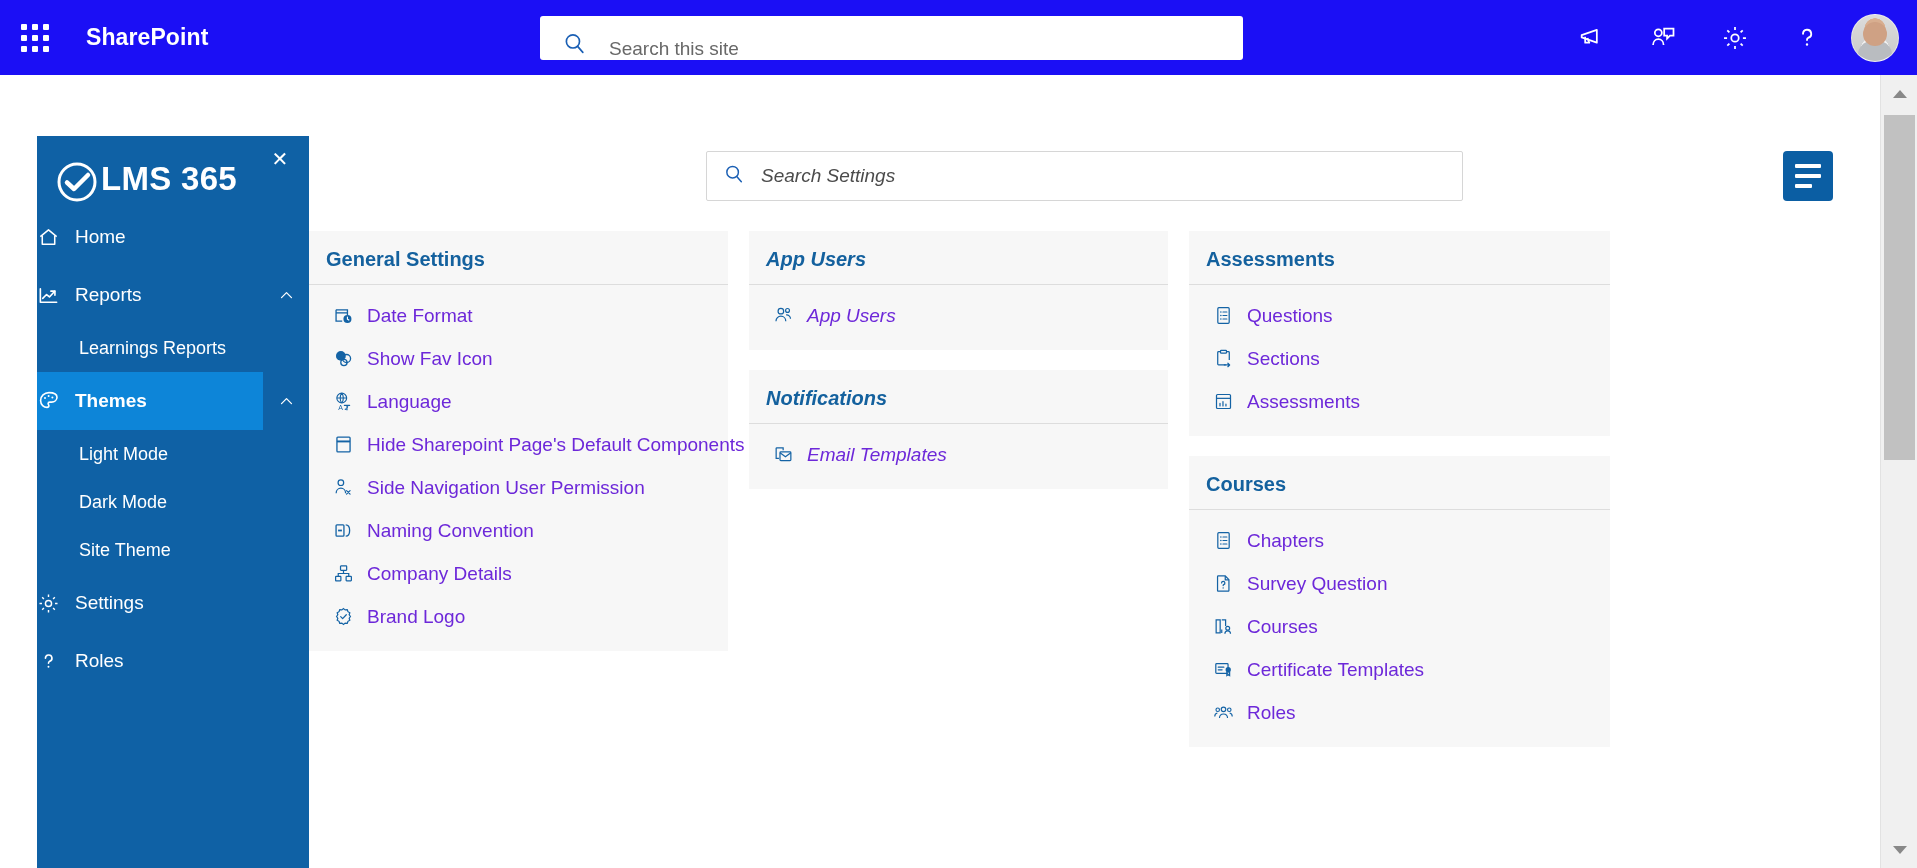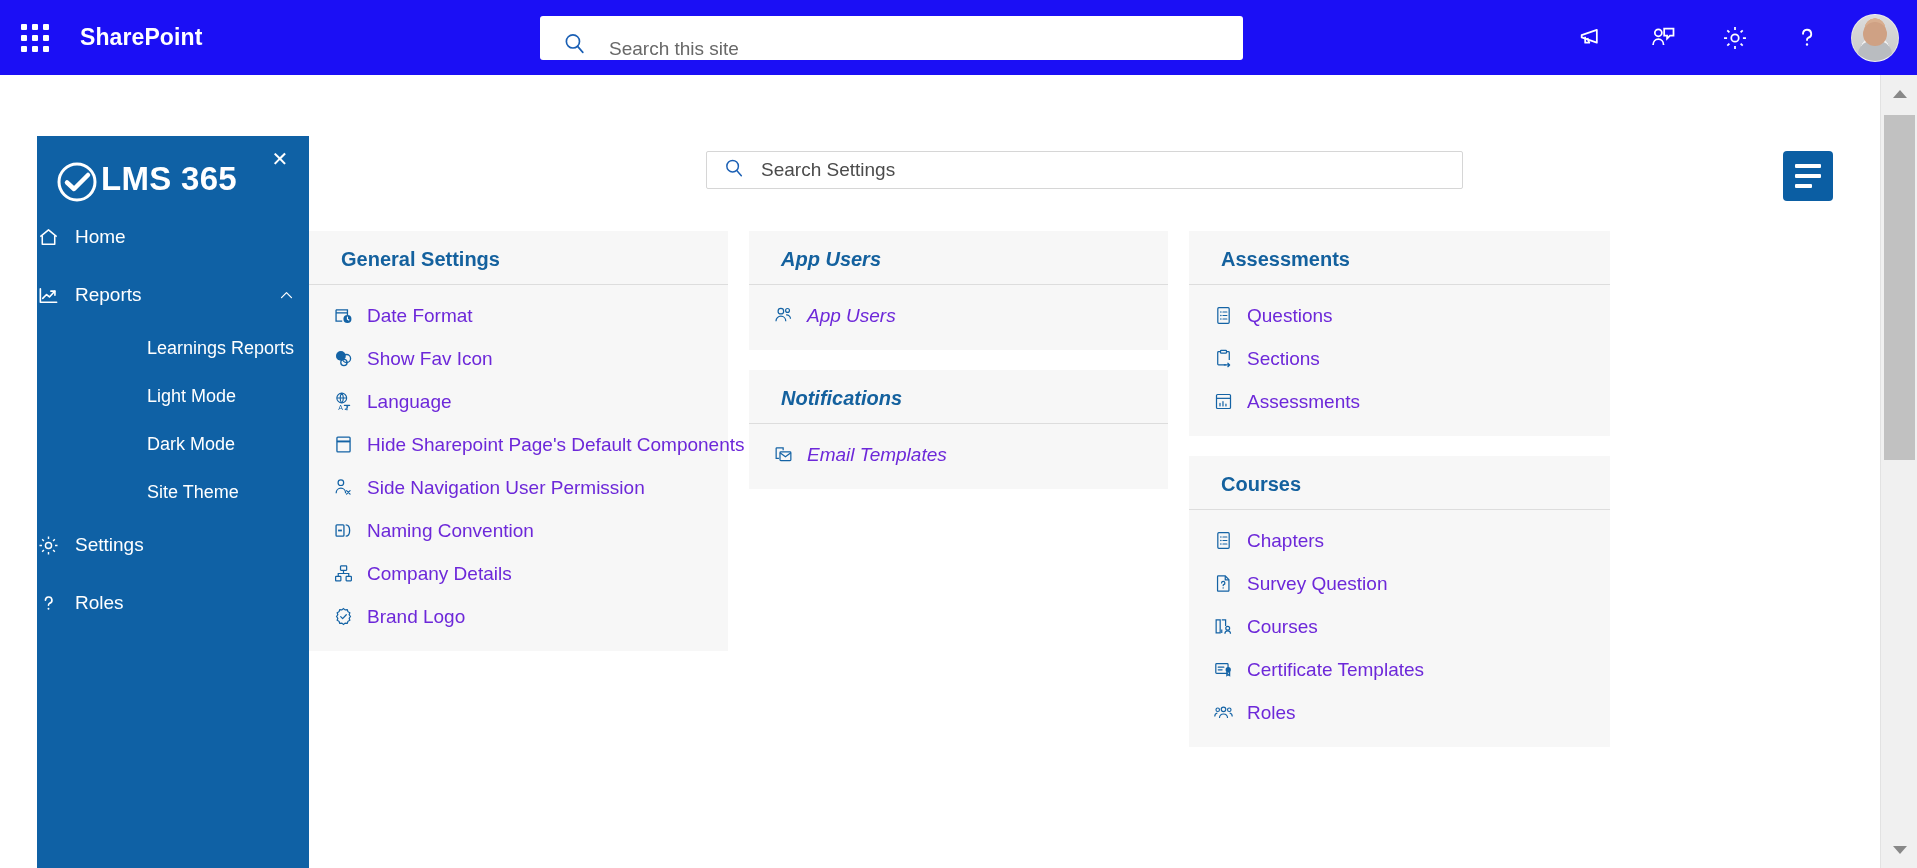--- a/index.html
+++ b/index.html
@@ -23,21 +23,21 @@
     display: grid;
     grid-template-columns: repeat(3, 6px);
     grid-template-rows: repeat(3, 6px);
     gap: 5px;
     align-content: center; justify-content: center;
     cursor: pointer;
   }
   .waffle i { display: block; width: 6px; height: 6px; background: #fff; border-radius: 1px; }
   .suite-brand {
     color: #ffffff; font-size: 23px; font-weight: bold;
-    margin-left: 22px; letter-spacing: .1px;
+    margin-left: 28px; letter-spacing: .1px;
     white-space: nowrap; cursor: pointer;
   }
   .suite-search {
     position: absolute; left: 540px; top: 16px;
     width: 703px; height: 44px;
     background: #ffffff; border-radius: 3px;
     display: flex; align-items: flex-end; padding-left: 22px;
   }
   .suite-search .ph {
     color: #686868; font-size: 19px; margin-left: 22px;
@@ -112,32 +112,32 @@
   .nav-item .nlabel { margin-left: 8px; }
   .nav-item.active { background: #0d85d8; font-weight: bold; }
   .nav-item .chev {
     position: absolute; right: 0; top: 0;
     width: 46px; height: 58px;
     display: flex; align-items: center; justify-content: center;
   }
   .nav-item.active .chev { background: #0f61a5; }
   .nav-sub {
     height: 48px; display: flex; align-items: center;
-    padding-left: 110px; font-size: 18px; cursor: pointer;
+    padding-left: 42px; font-size: 18px; cursor: pointer;
   }
   .nav-gap { height: 4px; }
 
   
   .content { position: absolute; left: 309px; top: 0; right: 37px; height: 793px; }
 
   .search-settings {
     position: absolute; left: 397px; top: 76px;
-    width: 757px; height: 38px;
+    width: 757px; height: 50px;
     background: #fff; border: 1px solid #d6d6d6; border-radius: 2px;
-    display: flex; align-items: center; padding-left: 16px;
+    display: flex; align-items: center; padding-left: 16px; font-style: italic;
   }
   .search-settings .ph { color: #4b4b4b; font-size: 19px; margin-left: 16px; }
 
   .filter-btn {
     position: absolute; right: 47px; top: 76px;
     width: 50px; height: 50px; border-radius: 4px;
     background: #0b5ea3; cursor: pointer;
     display: flex; flex-direction: column;
     align-items: center; justify-content: center; gap: 6px;
   }
@@ -151,21 +151,21 @@
     display: flex; gap: 21px; padding-right: 14px;
   }
   .col { width: 0; flex: 1 1 0; }
   .col.col1 { max-width: 419px; }
   .col.col2 { max-width: 419px; font-style: italic; }
   .col.col3 { max-width: 421px; }
 
   .card { background: #f7f7f7; margin-bottom: 20px; }
   .card-head {
     font-size: 20px; font-weight: bold; color: #14619e;
-    padding: 17px 0 13px 32px;
+    padding: 17px 0 13px 17px;
     border-bottom: 1px solid #dddddd;
   }
   .card-body { padding: 9px 0 13px 0; }
   .row {
     display: flex; align-items: center;
     height: 43px; padding-left: 22px;
     font-size: 19px; color: #6d28d9; cursor: pointer;
     white-space: nowrap;
   }
   .row .ricon { width: 24px; height: 24px; flex: none; display: flex; align-items: center; justify-content: center; }
@@ -288,20 +288,36 @@
         <svg width="17" height="17" viewBox="0 0 24 24" fill="none" stroke="#fff" stroke-width="1.8" stroke-linecap="round" stroke-linejoin="round">
             <path d="M5 15l7-7 7 7"></path>
           </svg>
       </span>
     </div>
 
     <div class="nav-sub">
       <span>Learnings Reports</span>
     </div>
 
+    <div class="nav-item active">
+      <span class="nicon">
+        <svg width="24" height="24" viewBox="0 0 24 24" fill="none" stroke="#fff" stroke-width="1.6">
+          <path d="M12 3.6c-4.7 0-8.4 3.5-8.4 7.9 0 4.3 3.3 6.9 6.4 6.9 1.4 0 1.9-.8 1.9-1.6 0-.9-.8-1.3-.8-2.2 0-.8.7-1.5 1.7-1.5h1.8c3 0 5.4-2 5.4-4.8 0-3-3.1-4.7-8-4.7Z"></path>
+          <circle cx="8" cy="9" r="1" fill="#fff" stroke="none"></circle>
+          <circle cx="11.6" cy="7" r="1" fill="#fff" stroke="none"></circle>
+          <circle cx="15.4" cy="8.4" r="1" fill="#fff" stroke="none"></circle>
+        </svg>
+      </span>
+      <span class="nlabel">Themes</span>
+      <span class="chev">
+        <svg width="17" height="17" viewBox="0 0 24 24" fill="none" stroke="#fff" stroke-width="1.8" stroke-linecap="round" stroke-linejoin="round">
+            <path d="M5 15l7-7 7 7"></path>
+          </svg>
+      </span>
+    </div>
 
     <div class="nav-sub">
       <span>Light Mode</span>
     </div>
     <div class="nav-sub">
       <span>Dark Mode</span>
     </div>
     <div class="nav-sub">
       <span>Site Theme</span>
     </div>

